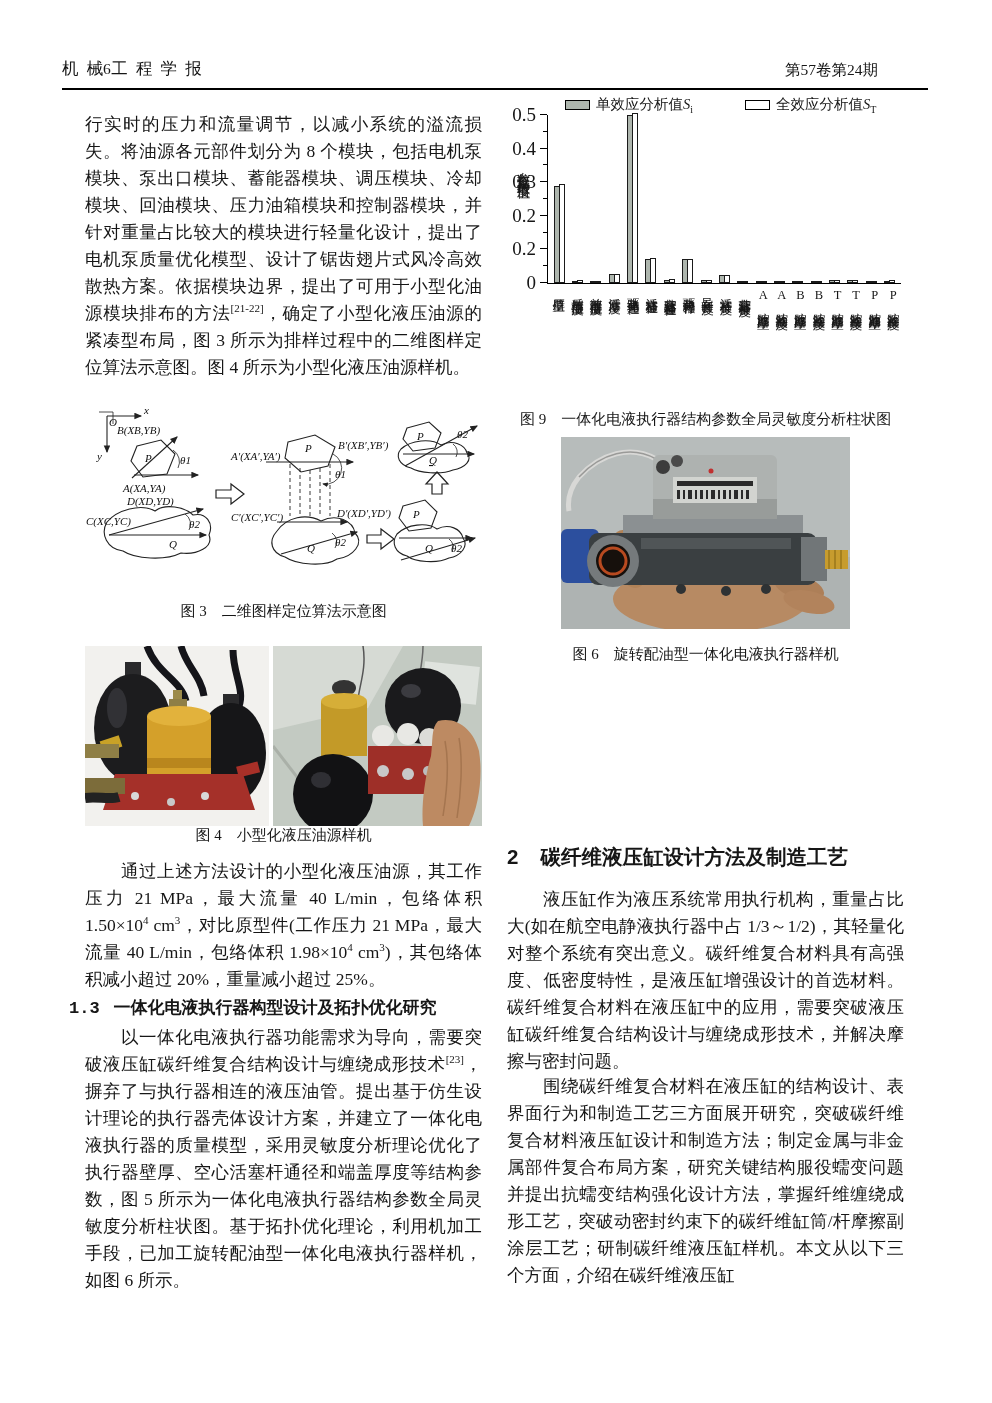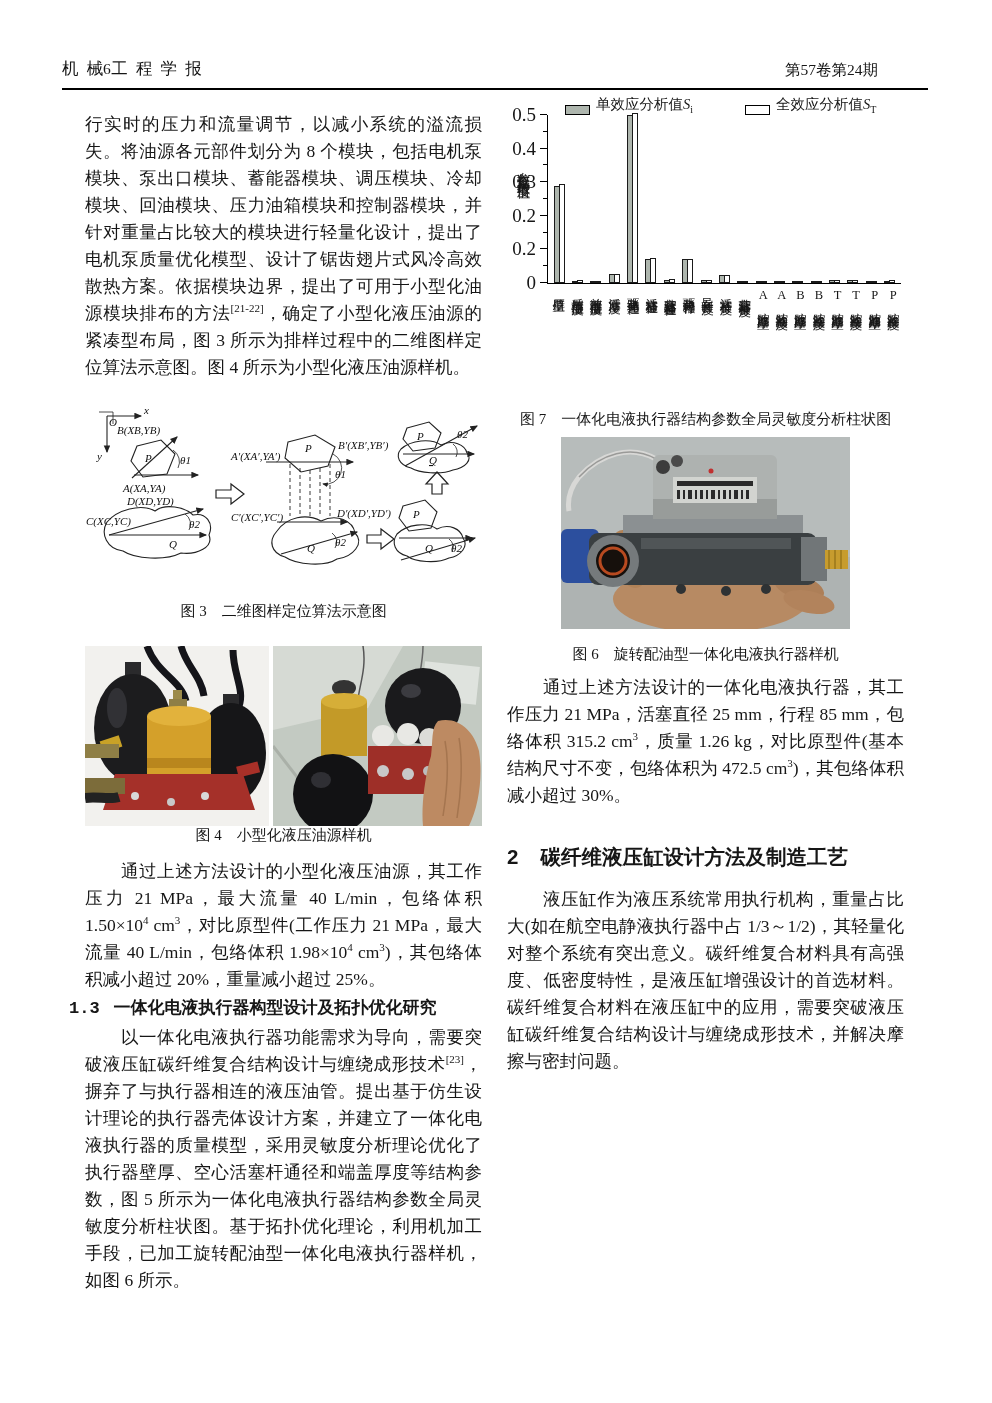--- a/index.html
+++ b/index.html
@@ -19,21 +19,21 @@
   .h13 .hnum{margin-right:14px;letter-spacing:0;}
   .h2x{font-size:20.5px;}
   .h2x .hnum{margin-right:22px;}
   .caption{text-align:center;font-size:15px;}
   
   .figblock{position:absolute;}
   .photos{display:flex;gap:4px;}
   
   .chart{position:absolute;left:507px;top:95px;width:397px;height:336px;}
   .legend{position:absolute;top:0;left:58px;display:flex;gap:52px;align-items:center;font-size:14.5px;}
-  .legend-item{display:flex;align-items:flex-end;}
+  .legend-item{display:flex;align-items:center;}
   .swatch{display:inline-block;width:25px;height:10px;border:1px solid #000;margin-right:6px;box-sizing:border-box;}
   .sw-si{background:#aeb6ae;}
   .sw-st{background:#ffffff;}
   .ylabel{position:absolute;left:7px;top:66px;writing-mode:vertical-lr;text-orientation:upright;font-size:13.5px;letter-spacing:2px;}
   .yaxis{position:absolute;left:0;top:20px;width:40px;height:168px;}
   .ytick{position:absolute;right:11px;font-size:19px;height:16px;line-height:16px;}
   .ymark{position:absolute;right:0;width:7px;height:1px;background:#000;}
   .ymark.minor{width:4px;}
   .plot{position:absolute;left:40px;top:20px;width:353px;height:168px;border-left:1.6px solid #000;border-bottom:1.6px solid #000;box-sizing:content-box;}
   .bars{display:flex;height:100%;align-items:flex-end;justify-content:space-around;padding:0 2px;}
@@ -339,21 +339,21 @@
         <div class="xlabel">空芯活塞杆长度</div>
         <div class="xlabel">A腔油路壁厚</div>
         <div class="xlabel">A腔油路长度</div>
         <div class="xlabel">B腔油路壁厚</div>
         <div class="xlabel">B腔油路长度</div>
         <div class="xlabel">T腔油路壁厚</div>
         <div class="xlabel">T腔油路长度</div>
         <div class="xlabel">P腔油路壁厚</div>
         <div class="xlabel">P腔油路长度</div>
       </div>
-    <div class="caption">图 7　一体化电液执行器结构参数全局灵敏度分析柱状图</div>
+    <div class="caption">图 9　一体化电液执行器结构参数全局灵敏度分析柱状图</div>
   </div>
 
   <div class="figblock" style="left:507px;top:437px;width:397px;text-align:center;">
     <svg width="289" height="192" viewBox="0 0 289 192">
       <rect width="289" height="192" fill="#b7bcbb"></rect>
       <rect y="120" width="289" height="72" fill="#aeb3b2"></rect>
       <path d="M95,22 C70,8 40,16 18,40 C10,50 6,62 8,74" stroke="#d8d8d6" stroke-width="5" fill="none"></path>
       <path d="M95,22 C70,8 40,16 18,40" stroke="#9a9a98" stroke-width="1.5" fill="none"></path>
       <ellipse cx="150" cy="162" rx="98" ry="34" fill="#b78a63"></ellipse>
       <ellipse cx="238" cy="150" rx="26" ry="12" fill="#ad7f58" transform="rotate(18 238 150)"></ellipse>
@@ -391,21 +391,21 @@
           <rect x="180" y="53" width="2" height="9"></rect>
           <rect x="185" y="53" width="3" height="9"></rect>
       </g>
       <circle cx="120" cy="152" r="5" fill="#2e3234"></circle>
       <circle cx="165" cy="154" r="5" fill="#2e3234"></circle>
       <circle cx="205" cy="152" r="5" fill="#2e3234"></circle>
     </svg>
     <div class="caption" style="margin-top:12px;">图 6　旋转配油型一体化电液执行器样机</div>
   </div>
 
-  <div class="para indent" style="left:507px;top:674px;"><span>通过上述方法设计的一体化电液执行器，其工作压力 21 MPa，活塞直径 25 mm，行程 85 mm，包络体积 315.2 cm</span><sup>3</sup><span>，质量 1.26 kg，对比原型件(基本结构尺寸不变，包络体积为 472.5  cm</span><sup>3</sup><span>)，其包络体积减小超过 30%。</span></div>
 
   <div class="heading h2x" style="left:507px;top:843px;">
     <span class="hnum">2</span><span>碳纤维液压缸设计方法及制造工艺</span>
   </div>
 
   <div class="para indent" style="left:507px;top:886px;"><span>液压缸作为液压系统常用执行机构，重量占比大(如在航空电静液执行器中占 1/3～1/2)，其轻量化对整个系统有突出意义。碳纤维复合材料具有高强度、低密度特性，是液压缸增强设计的首选材料。碳纤维复合材料在液压缸中的应用，需要突破液压缸碳纤维复合结构设计与缠绕成形技术，并解决摩擦与密封问题。</span></div>
+  <div class="para indent" style="left:507px;top:1073px;"><span>围绕碳纤维复合材料在液压缸的结构设计、表界面行为和制造工艺三方面展开研究，突破碳纤维复合材料液压缸设计和制造方法；制定金属与非金属部件复合布局方案，研究关键结构服役蠕变问题并提出抗蠕变结构强化设计方法，掌握纤维缠绕成形工艺，突破动密封约束下的碳纤维缸筒/杆摩擦副涂层工艺；研制碳纤维液压缸样机。本文从以下三个方面，介绍在碳纤维液压缸</span></div>
 
 </div>
 
 </body></html>

